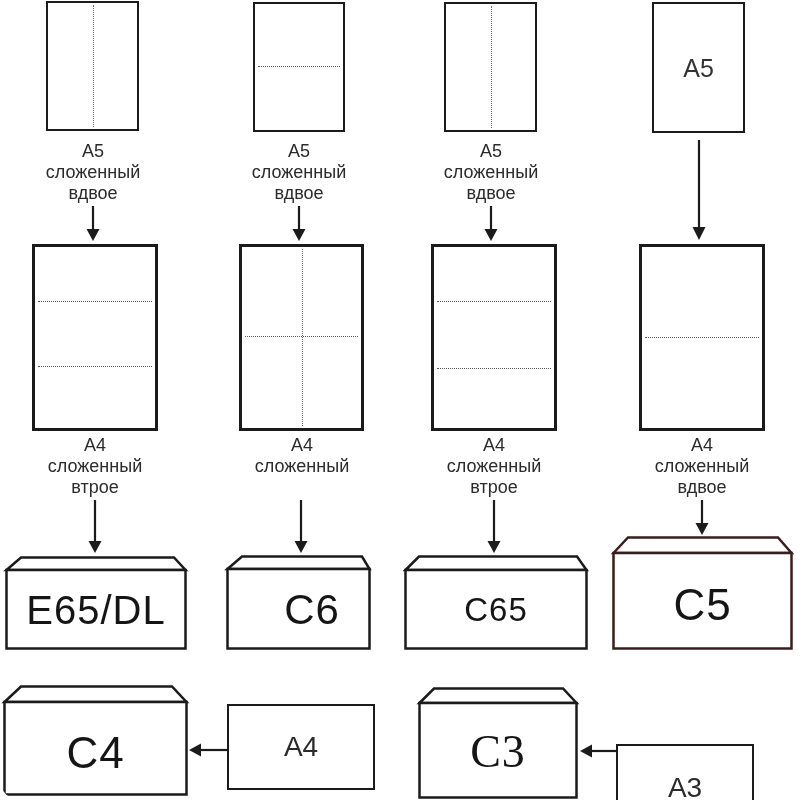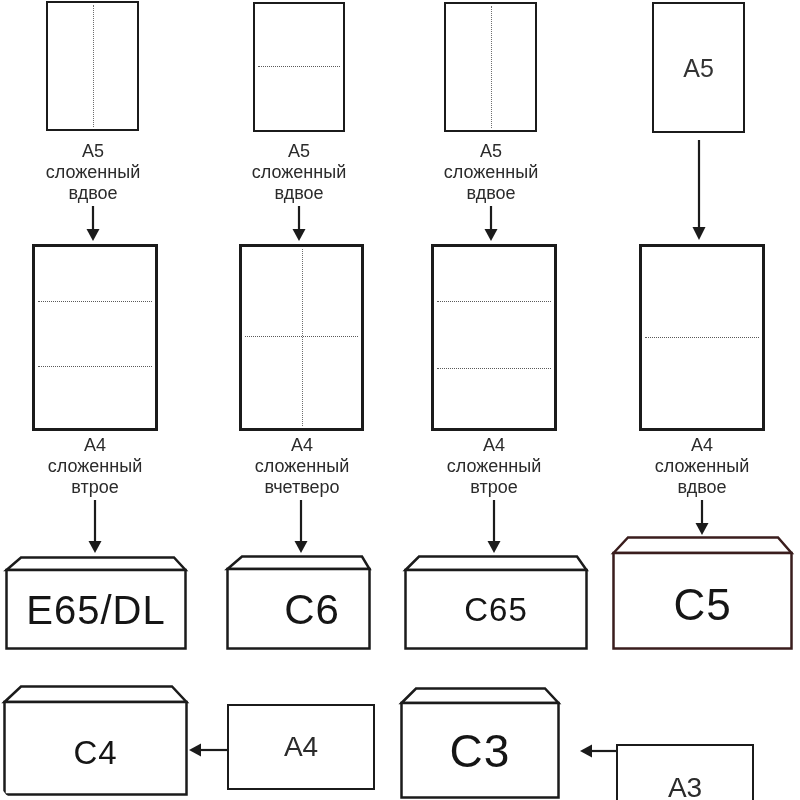--- a/index.html
+++ b/index.html
@@ -93,21 +93,20 @@
   </div>
 
   <div class="caption" style="left:10px;top:435px;">
     <span>A4</span>
     <span>сложенный</span>
     <span>втрое</span>
   </div>
   <div class="caption" style="left:217px;top:435px;">
     <span>A4</span>
     <span>сложенный</span>
-    <span>вчетверо</span>
   </div>
   <div class="caption" style="left:409px;top:435px;">
     <span>A4</span>
     <span>сложенный</span>
     <span>втрое</span>
   </div>
   <div class="caption" style="left:617px;top:435px;">
     <span>A4</span>
     <span>сложенный</span>
     <span>вдвое</span>
@@ -160,33 +159,33 @@
       <rect x="1.5" y="17" width="178" height="95.5" fill="#f5a3a0"></rect>
     </svg>
     <div class="env-label" style="top:17px;font-size:44px;">C5</div>
   </div>
 
   <div class="envelope" style="left:3px;top:685px;width:185px;height:111px;">
     <svg width="185" height="111" viewBox="0 0 185 111">
       <polygon points="1.5,17 18,1.5 169,1.5 183.5,17"></polygon>
       <rect x="1.5" y="17" width="182" height="92.5"></rect>
     </svg>
-    <div class="env-label" style="top:24px;font-size:33px;">C4</div>
+    <div class="env-label" style="top:24px;font-size:44px;">C4</div>
   </div>
 
   <svg class="arrow" style="left:189px;top:740px;" width="38" height="20">
     <line x1="38" y1="10" x2="11" y2="10"></line>
       <polygon points="12,3.5 12,16.5 0,10"></polygon>
   </svg>
 
   <div class="paper-rect" style="left:227px;top:704px;width:148px;height:86px;">
     <span>A4</span>
   </div>
 
-  <div class="envelope" style="left:400px;top:687px;width:160px;height:112px;">
+  <div class="envelope" style="left:418px;top:687px;width:160px;height:112px;font-family:Liberation Serif, serif;">
     <svg width="160" height="112" viewBox="0 0 160 112">
       <polygon points="1.5,16 16,1.5 145,1.5 158.5,16"></polygon>
       <rect x="1.5" y="16" width="157" height="94.5"></rect>
     </svg>
     <div class="env-label" style="top:16px;font-size:46px;">C3</div>
   </div>
 
   <svg class="arrow" style="left:580px;top:741px;" width="37" height="20">
     <line x1="37" y1="10" x2="11" y2="10"></line>
       <polygon points="12,3.5 12,16.5 0,10"></polygon>

